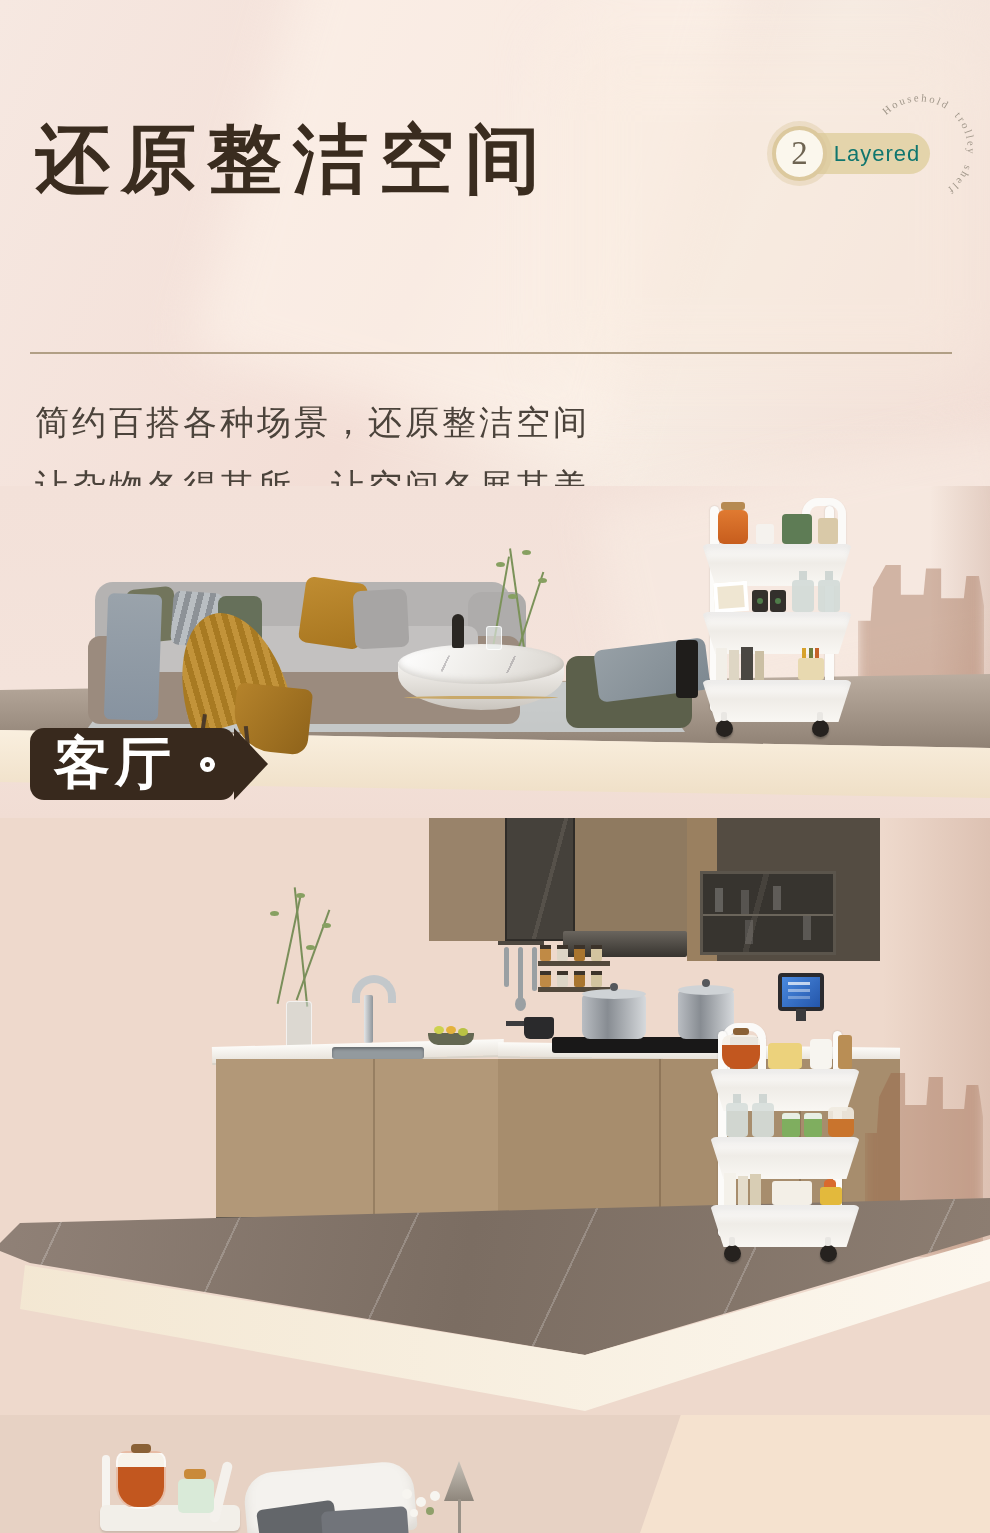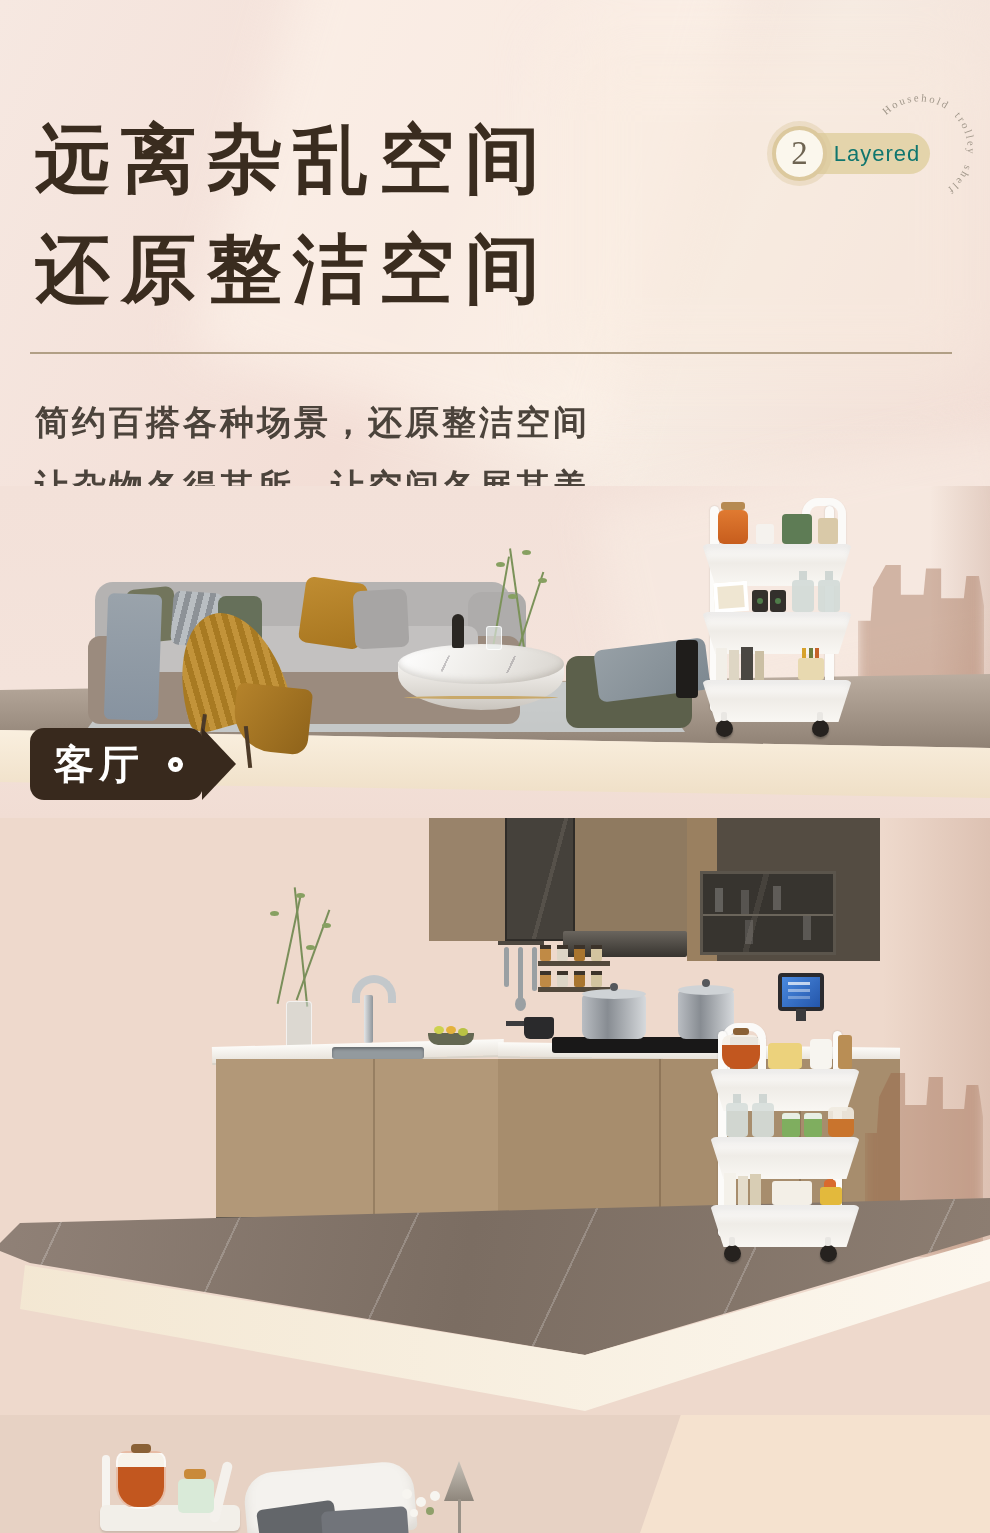--- a/index.html
+++ b/index.html
@@ -11,21 +11,21 @@
   .header { position:absolute; left:0; top:0; width:990px; height:490px;
             background:linear-gradient(115deg,#f6e8e1 0%,#f3ded6 45%,#f6ebe2 70%,#f1dcd4 100%); }
   .hl1 { position:absolute; left:260px; top:-140px; width:430px; height:560px;
          background:#fff7ee; opacity:.55; transform:rotate(16deg); filter:blur(26px); }
   .hl2 { position:absolute; left:560px; top:40px; width:430px; height:340px;
          background:#f9ebdf; opacity:.5; filter:blur(34px); }
   .title { position:absolute; left:35px; top:104px; color:#3a2c1f; font-weight:900;
            font-size:75px; line-height:110px; letter-spacing:11px; white-space:nowrap; }
   .divider { position:absolute; left:30px; top:352px; width:922px; height:2px; background:#b19f85; }
   .subtitle { position:absolute; left:35px; top:390px; color:#4b433b; font-size:34px;
-              line-height:64px; letter-spacing:3px; white-space:nowrap;font-weight:bold; }
+              line-height:64px; letter-spacing:3px; white-space:nowrap; }
 
   
   .badge-circle { position:absolute; left:772px; top:126px; width:55px; height:55px;
                   border-radius:50%; background:#fbf7ed; border:4px solid #dcc99e;
                   box-shadow:0 0 0 5px rgba(214,196,150,.35); z-index:3;
                   display:flex; align-items:center; justify-content:center; }
   .badge-num { font-family:"Liberation Serif", serif; font-size:33px; color:#6e6452; }
   .badge-pill { position:absolute; left:798px; top:133px; width:132px; height:41px;
                 background:#e4d4ab; border-radius:21px; z-index:2; display:flex;
                 align-items:center; justify-content:center; padding-left:26px;
@@ -33,21 +33,21 @@
   .badge-arc { position:absolute; left:853px; top:82px; width:134px; height:134px; z-index:1; }
   .badge-arc text { fill:#a1978a; font-size:10.5px; letter-spacing:2.2px; word-spacing:4px;
                     font-family:"Liberation Serif", serif; }
 
   
   .scene-tag { position:absolute; height:72px; background:#38291d; border-radius:14px;
                display:flex; align-items:center; padding:0 20px 0 24px; z-index:40; }
   .scene-tag::after { content:""; position:absolute; left:calc(100% - 1px); top:0;
                border-top:36px solid transparent; border-bottom:36px solid transparent;
                border-left:34px solid #38291d; }
-  .tag-label { color:#fff; font-size:40px; font-weight:700; letter-spacing:5px; white-space:nowrap; }
+  .tag-label { color:#fff; font-size:56px; font-weight:700; letter-spacing:5px; white-space:nowrap; }
   .tag-ring { width:15px; height:15px; border:5px solid #fff; border-radius:50%; margin-left:24px; }
 
   
   .scene { position:absolute; left:0; width:990px; overflow:visible; }
   .scene-living  { top:486px; height:332px; z-index:5;
                    background:linear-gradient(180deg,#f3e1d9,#f4e3db 60%,#f1ddd4); }
   .scene-kitchen { top:795px; height:620px; z-index:4; background:#eed9cc; }
   .scene-bottom  { top:1355px; height:178px; z-index:3; background:#e7d2c4; }
 
   .corner-dark { position:absolute; top:0; background:linear-gradient(90deg,transparent,rgba(160,110,88,.22)); }
@@ -339,21 +339,20 @@
 </style>
 </head>
 <body>
 
 <div class="poster">
 
   <div class="header">
     <div class="hl1"></div>
     <div class="hl2"></div>
     <div class="title">
-      <div>远离杂乱空间</div>
       <div>还原整洁空间</div>
     </div>
     <div class="badge-circle">
       <span class="badge-num">2</span>
     </div>
     <div class="badge-pill">
       <span>Layered</span>
     </div>
     <svg class="badge-arc" viewBox="0 0 132 132">
       <defs>

